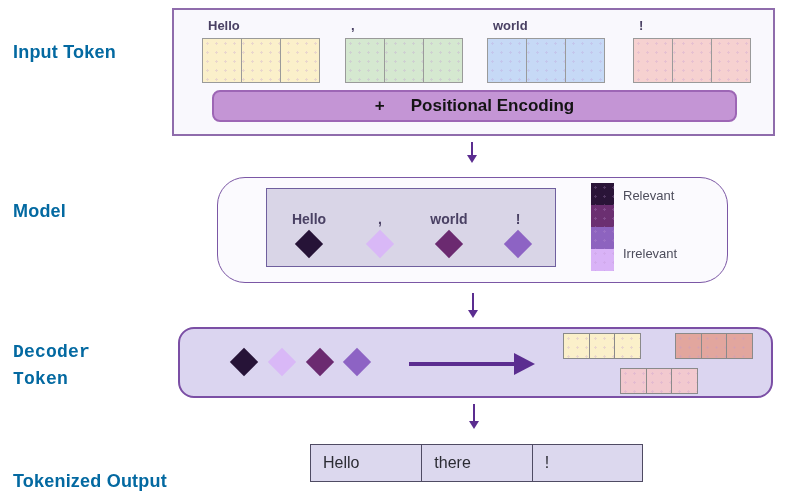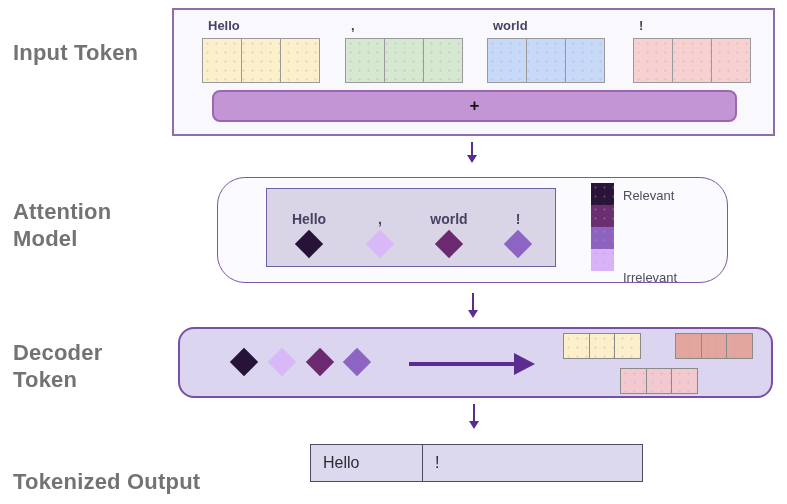--- a/index.html
+++ b/index.html
@@ -1,21 +1,21 @@
 <!DOCTYPE html>
 <html><head>
 <meta charset="utf-8">
 <style>
   * { margin:0; padding:0; box-sizing:border-box; }
   body { background:#ffffff; font-family:"Liberation Sans", sans-serif; }
   .canvas { position:relative; width:787px; height:504px; background:#ffffff; overflow:hidden; }
 
   
-  .sec-label { position:absolute; left:13px; color:#737373; font-weight:bold;
-               font-size:22px; line-height:27px; letter-spacing:.2px; }
+  .sec-label { position:absolute; left:13px; color:#0369a1; font-weight:bold;
+               font-size:18px; line-height:27px; letter-spacing:.2px; }
 
   .dotted { background-image: radial-gradient(rgba(190,150,210,0.28) 1px, transparent 1.3px);
             background-size: 9px 9px; }
 
   
   .input-panel { position:absolute; left:172px; top:8px; width:603px; height:128px;
                  background:#f9f8fd; border:2px solid #8f6cac; }
   .tok-group { position:absolute; width:118px; }
   .tok-label { margin-left:6px; height:18px; font-size:13px; font-weight:bold; color:#4a4164; }
   .tok-cells { display:flex; width:118px; height:45px; border:1.5px solid #9a9a9a; margin-top:2px; }
@@ -66,24 +66,23 @@
 </style>
 </head>
 <body>
 
 <div class="canvas">
 
   <div class="sec-label" style="top:39px;">
     <div>Input Token</div>
   </div>
   <div class="sec-label" style="top:198px;">
-    <div>Attention</div>
     <div>Model</div>
   </div>
-  <div class="sec-label" style="top:339px;">
+  <div class="sec-label" style="top:339px;font-family:Liberation Mono, monospace;">
     <div>Decoder</div>
     <div>Token</div>
   </div>
   <div class="sec-label" style="top:468px;">Tokenized Output</div>
 
   <div class="input-panel dotted">
     <div class="tok-group" style="left:28px; top:8px;">
       <div class="tok-label">Hello</div>
       <div class="tok-cells dotted" style="background-color: rgb(251, 240, 202);">
         <div class="cell"></div>
@@ -110,20 +109,21 @@
     <div class="tok-group" style="left:459px; top:8px;">
       <div class="tok-label">!</div>
       <div class="tok-cells dotted" style="background-color: rgb(246, 209, 208);">
         <div class="cell"></div>
           <div class="cell"></div>
           <div class="cell"></div>
       </div>
     </div>
     <div class="pos-bar">
       <span>+</span>
+      <span>Positional Encoding</span>
     </div>
   </div>
 
   <div class="varrow" style="left:471px; top:142px; height:18px;"></div>
 
   <div class="attn-panel dotted">
     <div class="attn-inner dotted">
       <div class="attn-tok" style="left:10px;">
         <div class="attn-label">Hello</div>
         <div class="diamond" style="background-color: rgb(38, 19, 55);"></div>
@@ -141,21 +141,21 @@
         <div class="diamond" style="background-color: rgb(141, 99, 196);"></div>
       </div>
     </div>
     <div class="legend">
       <div class="sq dotted" style="background-color: rgb(42, 20, 56);"></div>
       <div class="sq dotted" style="background-color: rgb(107, 47, 113);"></div>
       <div class="sq dotted" style="background-color: rgb(141, 99, 191);"></div>
       <div class="sq dotted" style="background-color: rgb(217, 179, 247);"></div>
     </div>
     <div class="legend-label" style="top:10px;">Relevant</div>
-    <div class="legend-label" style="top:92px;">Irrelevant</div>
+    <div class="legend-label" style="top:68px;">Irrelevant</div>
   </div>
 
   <div class="varrow" style="left:472px; top:293px; height:22px;"></div>
 
   <div class="dec-panel dotted">
     <div class="dec-diamond" style="left:50px; top:19px;">
       <div class="diamond" style="background-color: rgb(38, 19, 55);"></div>
     </div>
     <div class="dec-diamond" style="left:88px; top:19px;">
       <div class="diamond" style="background-color: rgb(217, 184, 247);"></div>
@@ -182,16 +182,17 @@
       <div class="cell"></div>
         <div class="cell"></div>
         <div class="cell"></div>
     </div>
   </div>
 
   <div class="varrow" style="left:473px; top:404px; height:22px;"></div>
 
   <div class="out-table dotted">
     <div class="out-cell" style="width:112px;">Hello</div>
+    <div class="out-cell" style="width:111px;">there</div>
     <div class="out-cell" style="width:110px;">!</div>
   </div>
 
 </div>
 
 </body></html>

